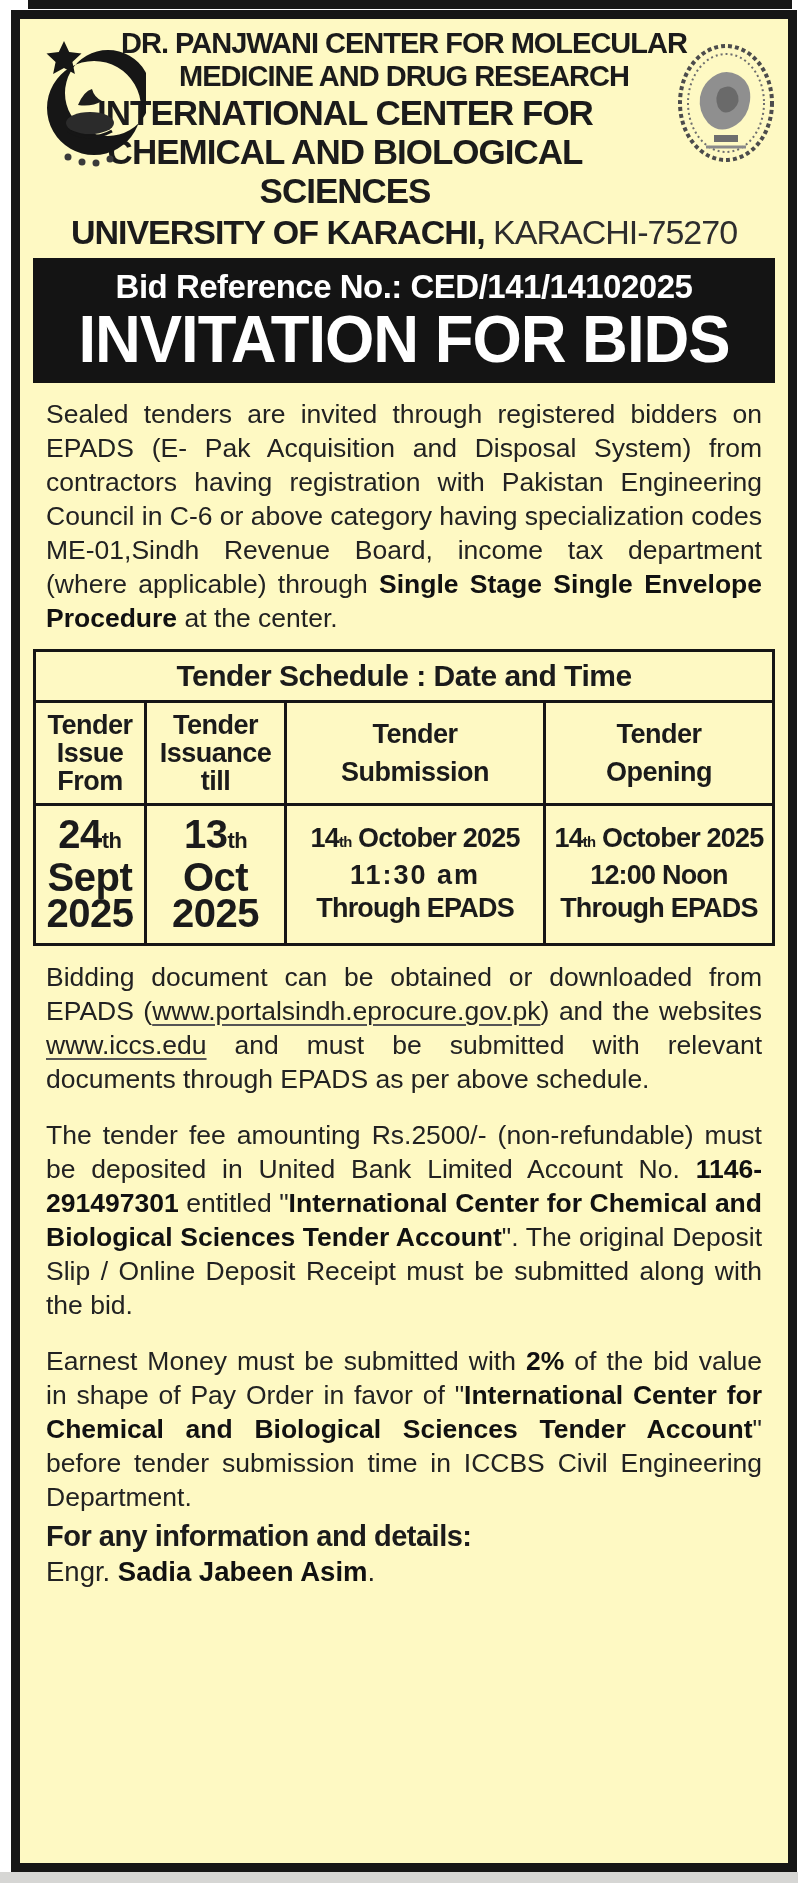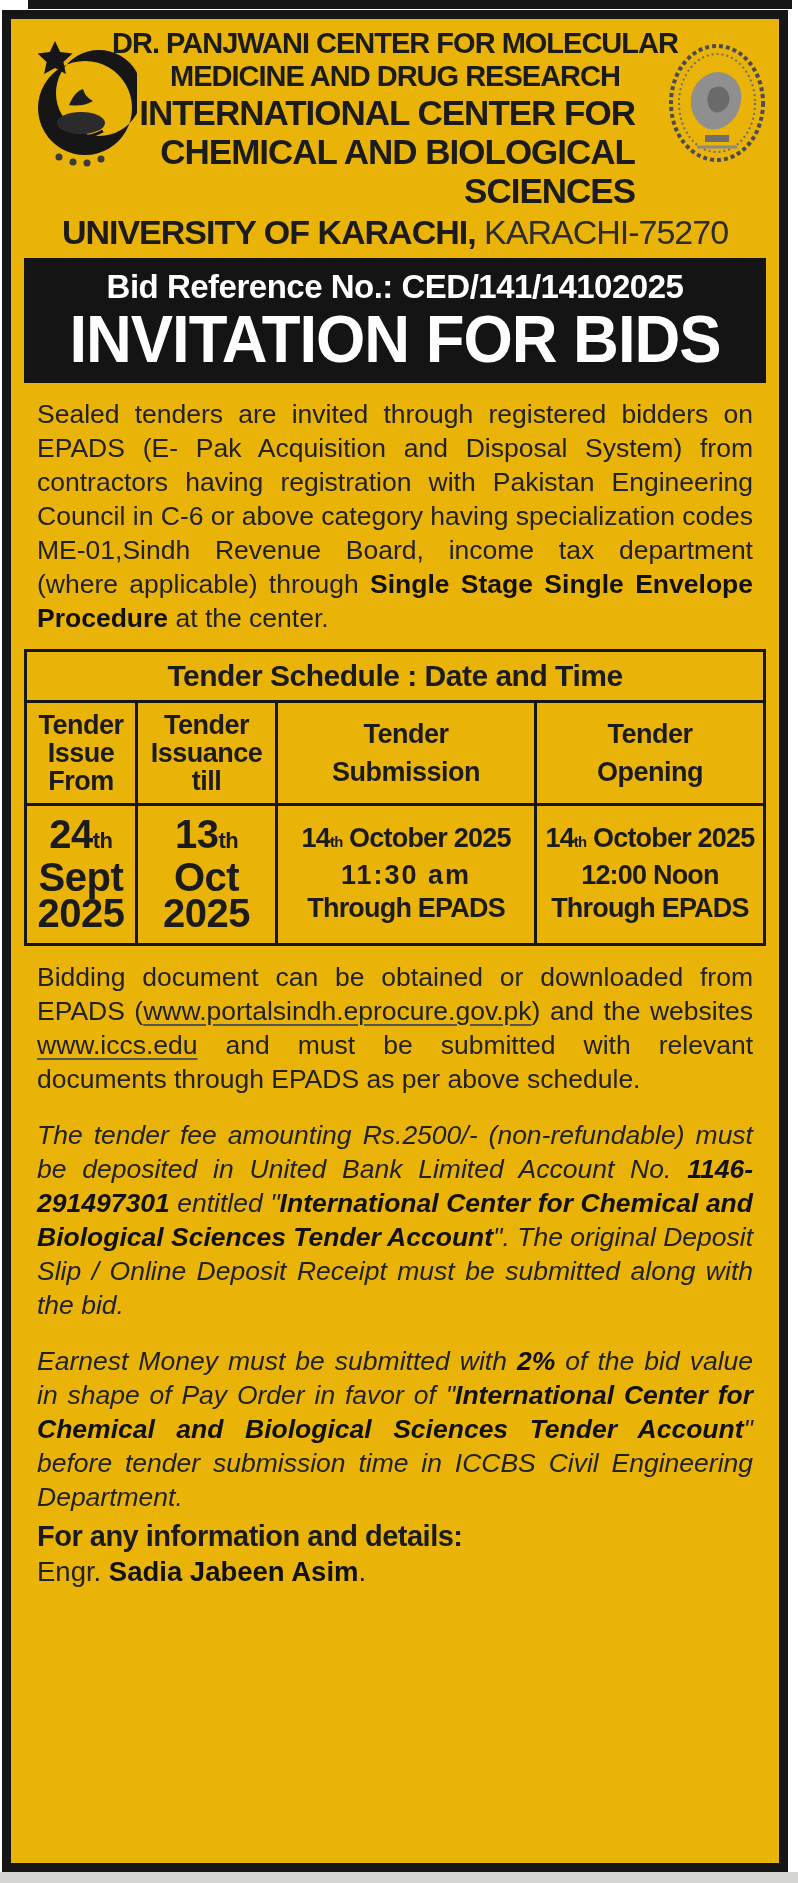--- a/index.html
+++ b/index.html
@@ -4,44 +4,44 @@
 <style>
   html,body{margin:0;padding:0;background:#ffffff;}
   body{
     width:798px;height:1883px;position:relative;
     font-family:"Liberation Sans",sans-serif;color:#1b1b1b;
     -webkit-font-smoothing:antialiased;
   }
   .top-edge-strip{position:absolute;top:0;left:28px;width:764px;height:9px;background:#161616;}
   .bottom-edge-strip{position:absolute;left:0;bottom:0;width:798px;height:11px;background:#d6d6d4;}
   .ad-frame{
-    position:absolute;left:2px;top:10px;width:786px;height:1862px;
-    border:9px solid #161616;box-sizing:border-box;background:#eab308;overflow:hidden;
+    position:absolute;left:11px;top:10px;width:786px;height:1862px;
+    border:9px solid #161616;box-sizing:border-box;background:#fef9c3;overflow:hidden;
   }
   .inner{padding:8px 26px 0 26px;}
 
   
   .header{position:relative;min-height:192px;}
   .logo-left{position:absolute;left:-8px;top:8px;}
   .logo-right{position:absolute;right:-14px;top:16px;}
   .org1,.org2{font-weight:bold;font-size:29px;line-height:33px;text-align:center;letter-spacing:-1px;}
-  .org3,.org4{font-weight:bold;font-size:35px;line-height:39px;text-align:right;letter-spacing:-1px;margin-right:118px;}
+  .org3,.org4{font-weight:bold;font-size:35px;line-height:39px;text-align:center;letter-spacing:-1px;margin-right:118px;}
   .uni{font-size:34px;line-height:40px;text-align:center;letter-spacing:-1px;margin-top:2px;}
   .uni .b{font-weight:bold;}
   .uni .r{font-weight:normal;color:#2d2d2d;}
 
   
   .banner{background:#141414;color:#ffffff;text-align:center;margin:6px -13px 0 -13px;padding:9px 4px 12px 4px;}
   .bid-ref{font-weight:bold;font-size:33px;line-height:40px;letter-spacing:-0.5px;}
   .inv-title{font-weight:bold;font-size:61px;line-height:64px;letter-spacing:-1px;transform:scale(1.04,1.08);transform-origin:center;}
 
   
   .subject{font-weight:bold;font-size:30px;line-height:43px;text-align:justify;margin:13px 0 0 0;letter-spacing:-0.5px;}
   .para{font-size:26.5px;line-height:34px;text-align:justify;margin:14px 0 0 0;color:#222;}
-  .para.gap{margin-top:22px;font-style:italic;}
+  .para.gap{margin-top:22px;}
   .para.left{text-align:left;}
   .seg-b{font-weight:bold;color:#111;}
   .seg-u{text-decoration:underline;text-decoration-thickness:2px;text-underline-offset:4px;text-decoration-color:#555;}
 
   
   table.schedule{border-collapse:collapse;margin:14px -13px 0 -13px;width:calc(100% + 26px);border-radius:22px;}
   table.schedule td{border:3px solid #161616;text-align:center;vertical-align:middle;}
   .tbl-title{font-weight:bold;font-size:30px;padding:7px 4px;letter-spacing:-0.5px;}
   .tbl-head td{font-weight:bold;font-size:27px;line-height:28px;padding:8px 2px;letter-spacing:-0.5px;}
   .tbl-data td{padding:10px 2px 12px 2px;}

